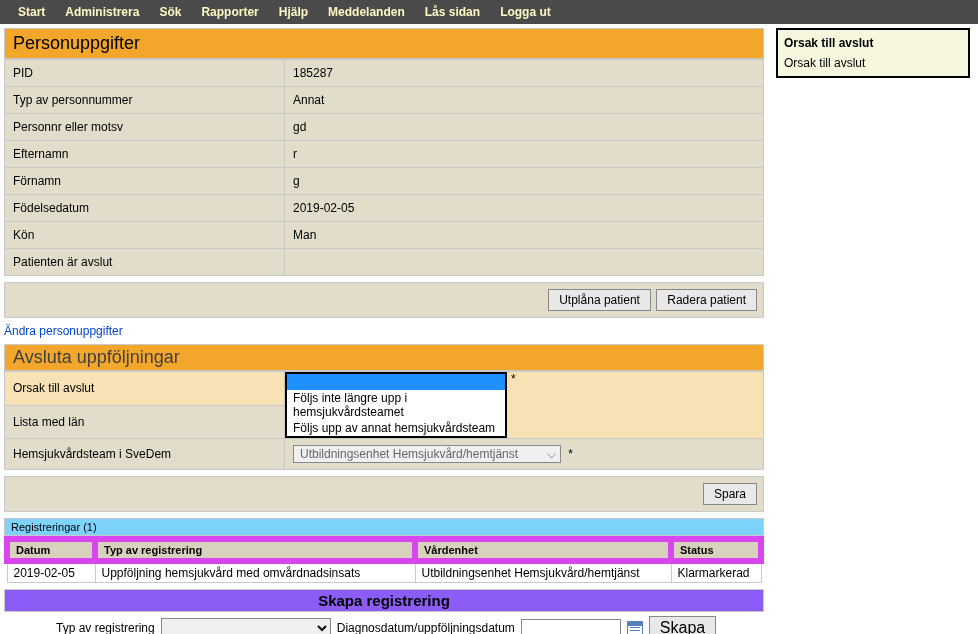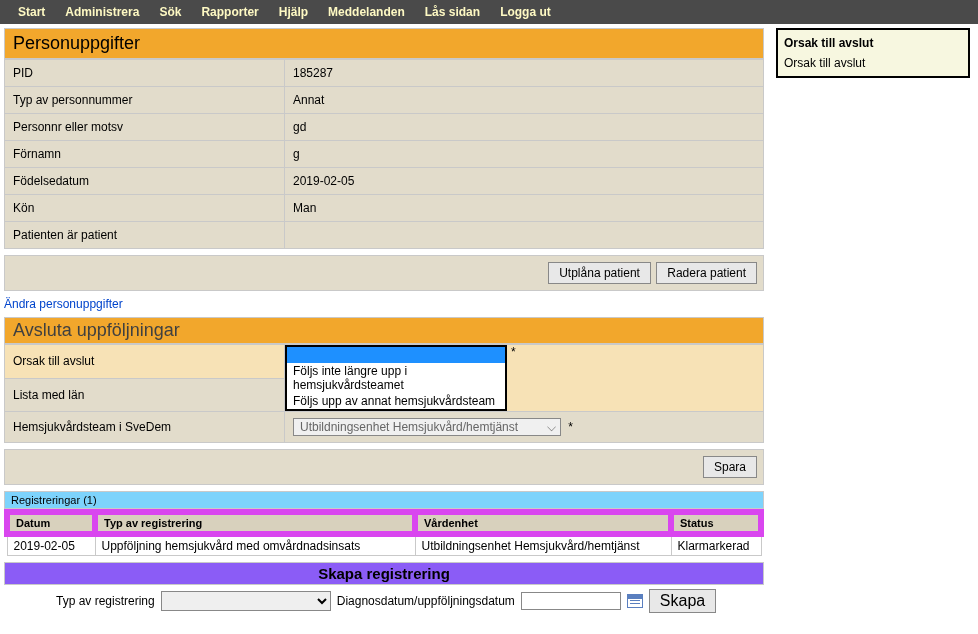--- a/index.html
+++ b/index.html
@@ -74,33 +74,37 @@
           </tr>
       <tr>
             <td class="label">Typ av personnummer</td>
             <td>Annat</td>
           </tr>
       <tr>
             <td class="label">Personnr eller motsv</td>
             <td>gd</td>
           </tr>
       <tr>
+            <td class="label">Efternamn</td>
+            <td>r</td>
+          </tr>
+      <tr>
             <td class="label">Förnamn</td>
             <td>g</td>
           </tr>
       <tr>
             <td class="label">Födelsedatum</td>
             <td>2019-02-05</td>
           </tr>
       <tr>
             <td class="label">Kön</td>
             <td>Man</td>
           </tr>
       <tr>
-            <td class="label">Patienten är patient</td>
+            <td class="label">Patienten är avslut</td>
             <td></td>
           </tr>
     </tbody>
       </table>
     <div class="spacer-sm"></div>
     <div class="button-row">
       <button>Utplåna patient</button>
       <button>Radera patient</button>
     </div>
     <div class="link-row">

